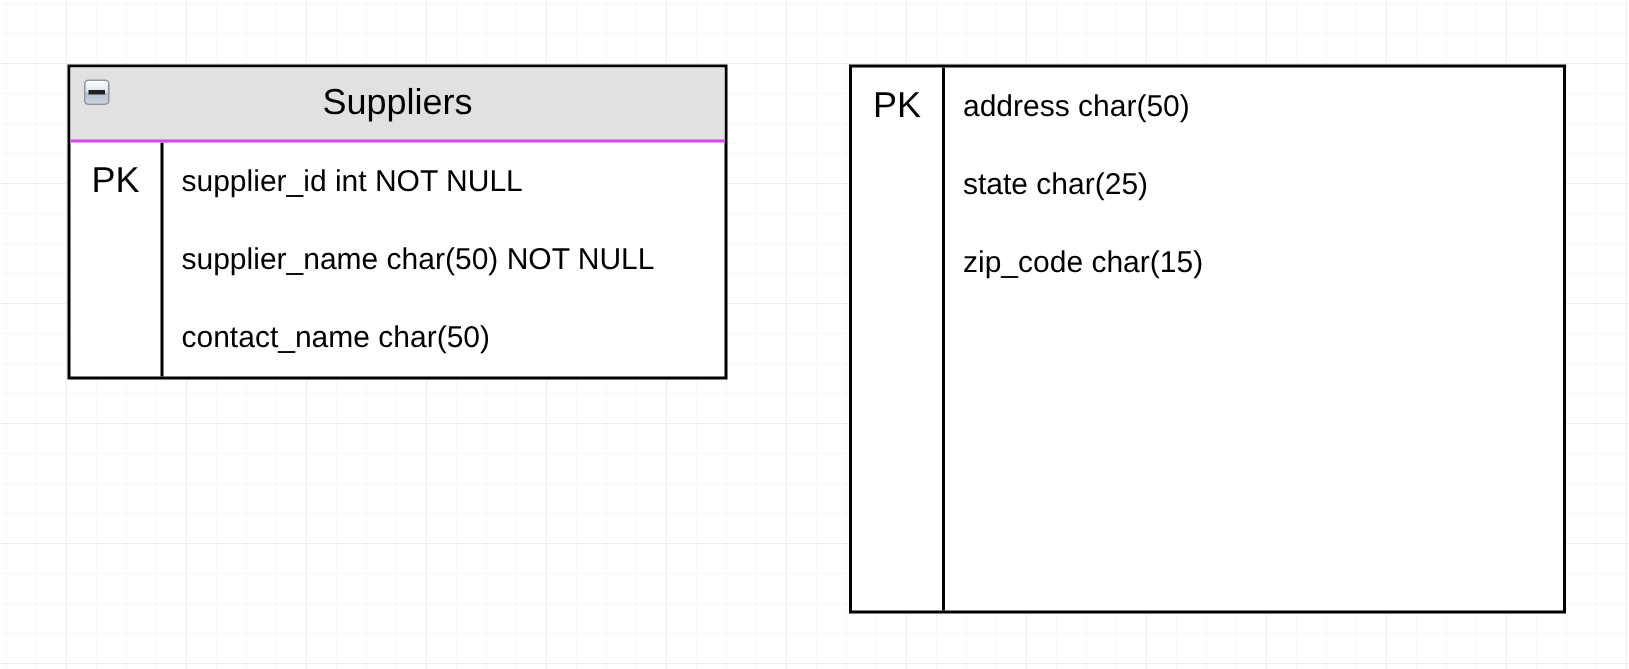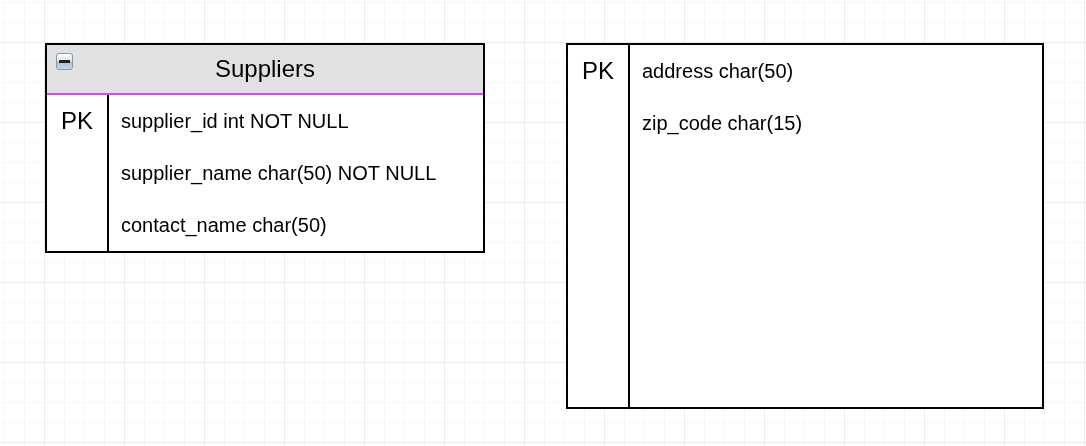--- a/index.html
+++ b/index.html
@@ -148,19 +148,22 @@
         <div class="pk-cell"></div>
         <div class="pk-cell"></div>
         <div class="pk-cell"></div>
         <div class="pk-cell"></div>
       </div>
       <div class="attr-col">
         <div class="attr-row">
           <span>address char(50)</span>
         </div>
         <div class="attr-row">
+          <span>state char(25)</span>
+        </div>
+        <div class="attr-row">
           <span>zip_code char(15)</span>
         </div>
       </div>
     </div>
   </div>
 
 </div>
 
 </body></html>

